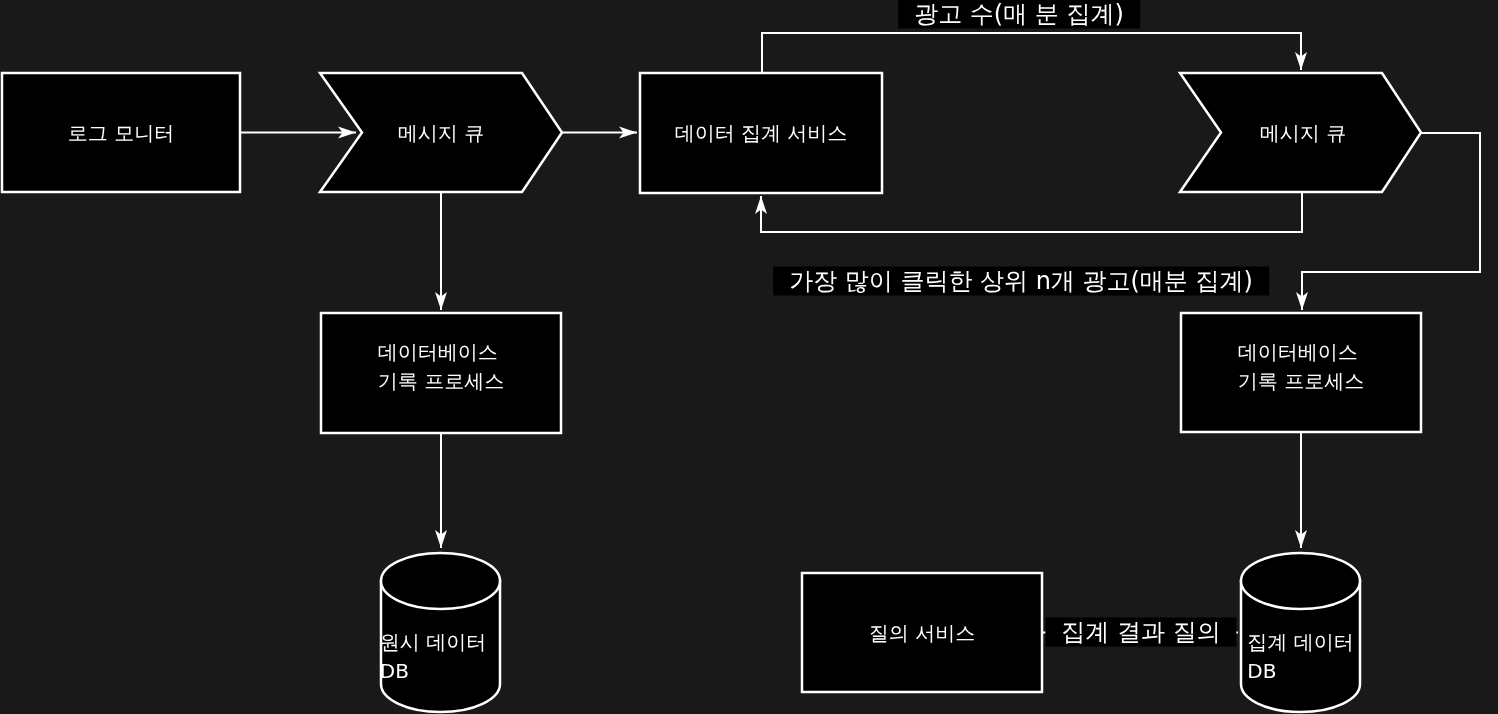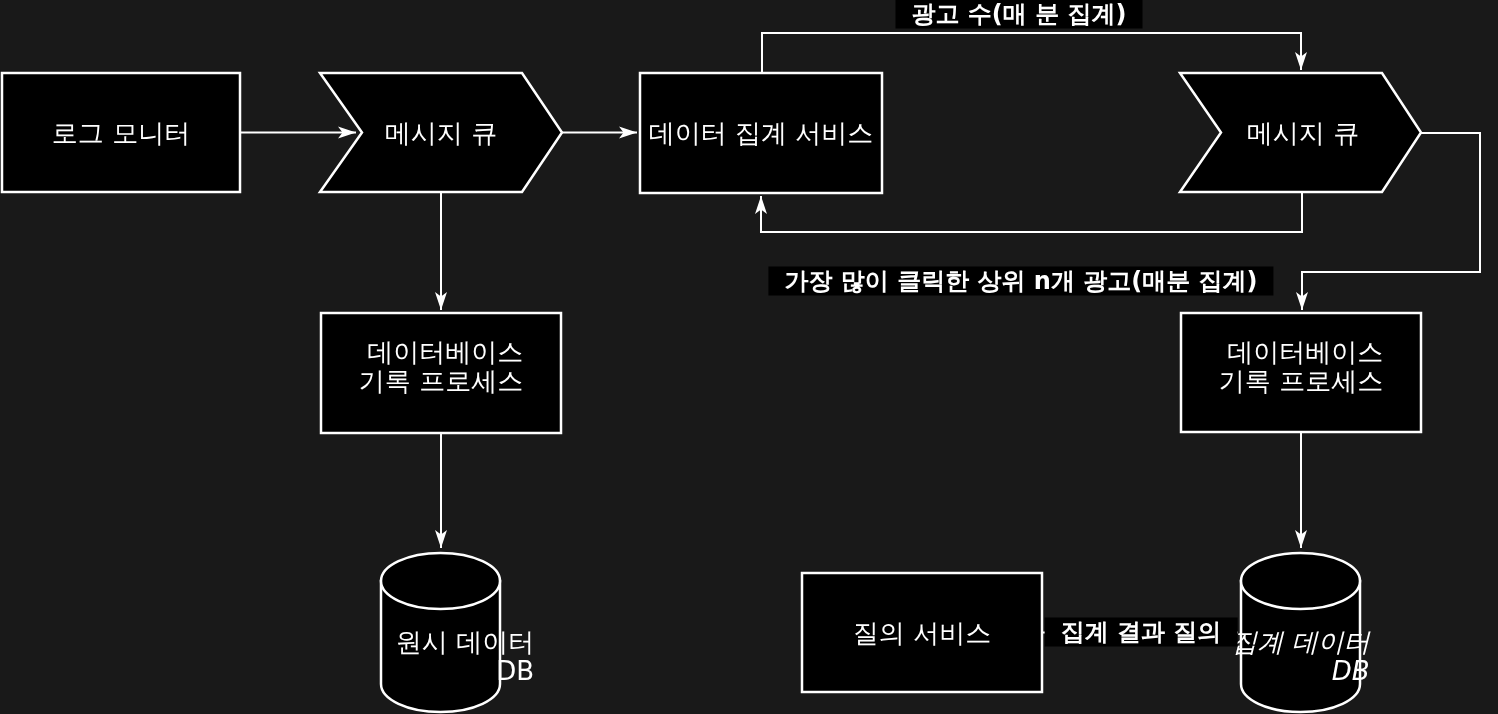--- a/index.html
+++ b/index.html
@@ -16,36 +16,35 @@
     height:714px;
     background:var(--bg);
     overflow:hidden;
     font-family:"DejaVu Sans", sans-serif;
   }
   #shapes{position:absolute;left:0;top:0;}
   .node-label{
     position:absolute;
     transform:translate(-50%,-50%);
     color:var(--text);
-    font-size:26px;
+    font-size:20px;
     line-height:29px;
-    text-align:right;
+    text-align:left;
     white-space:nowrap;
   }
   .edge-label{
     position:absolute;
     transform:translate(-50%,-50%);
     color:var(--text);
     font-size:24px;
     line-height:27px;
     text-align:center;
     white-space:nowrap;
     background:var(--label-bg);
     padding:1px 16px;
-    font-weight:bold;
   }
 </style>
 </head>
 <body>
 
 <div id="canvas">
 
   <svg id="shapes" width="1498" height="714" viewBox="0 0 1498 714">
     <defs>
       <marker id="arrow" markerUnits="userSpaceOnUse" markerWidth="22" markerHeight="16" refX="19" refY="7" orient="auto">
@@ -98,26 +97,26 @@
   <div class="node-label" style="left:441px;top:367px;">
     <div>데이터베이스</div>
     <div>기록 프로세스</div>
   </div>
 
   <div class="node-label" style="left:1301px;top:367px;">
     <div>데이터베이스</div>
     <div>기록 프로세스</div>
   </div>
 
-  <div class="node-label" style="left:465px;top:657px;">
+  <div class="node-label" style="left:433px;top:657px;">
     <div>원시 데이터</div>
     <div>DB</div>
   </div>
 
-  <div class="node-label" style="left:1300.5px;top:657px;font-style:italic;">
+  <div class="node-label" style="left:1300.5px;top:657px;">
     <div>집계 데이터</div>
     <div>DB</div>
   </div>
 
   <div class="node-label" style="left:922px;top:632.5px;">질의 서비스</div>
 
   <div class="edge-label" style="left:1019px;top:14px;">광고 수(매 분 집계)</div>
 
   <div class="edge-label" style="left:1021px;top:253px;margin-top:28px;">가장 많이 클릭한 상위 n개 광고(매분 집계)</div>
 

